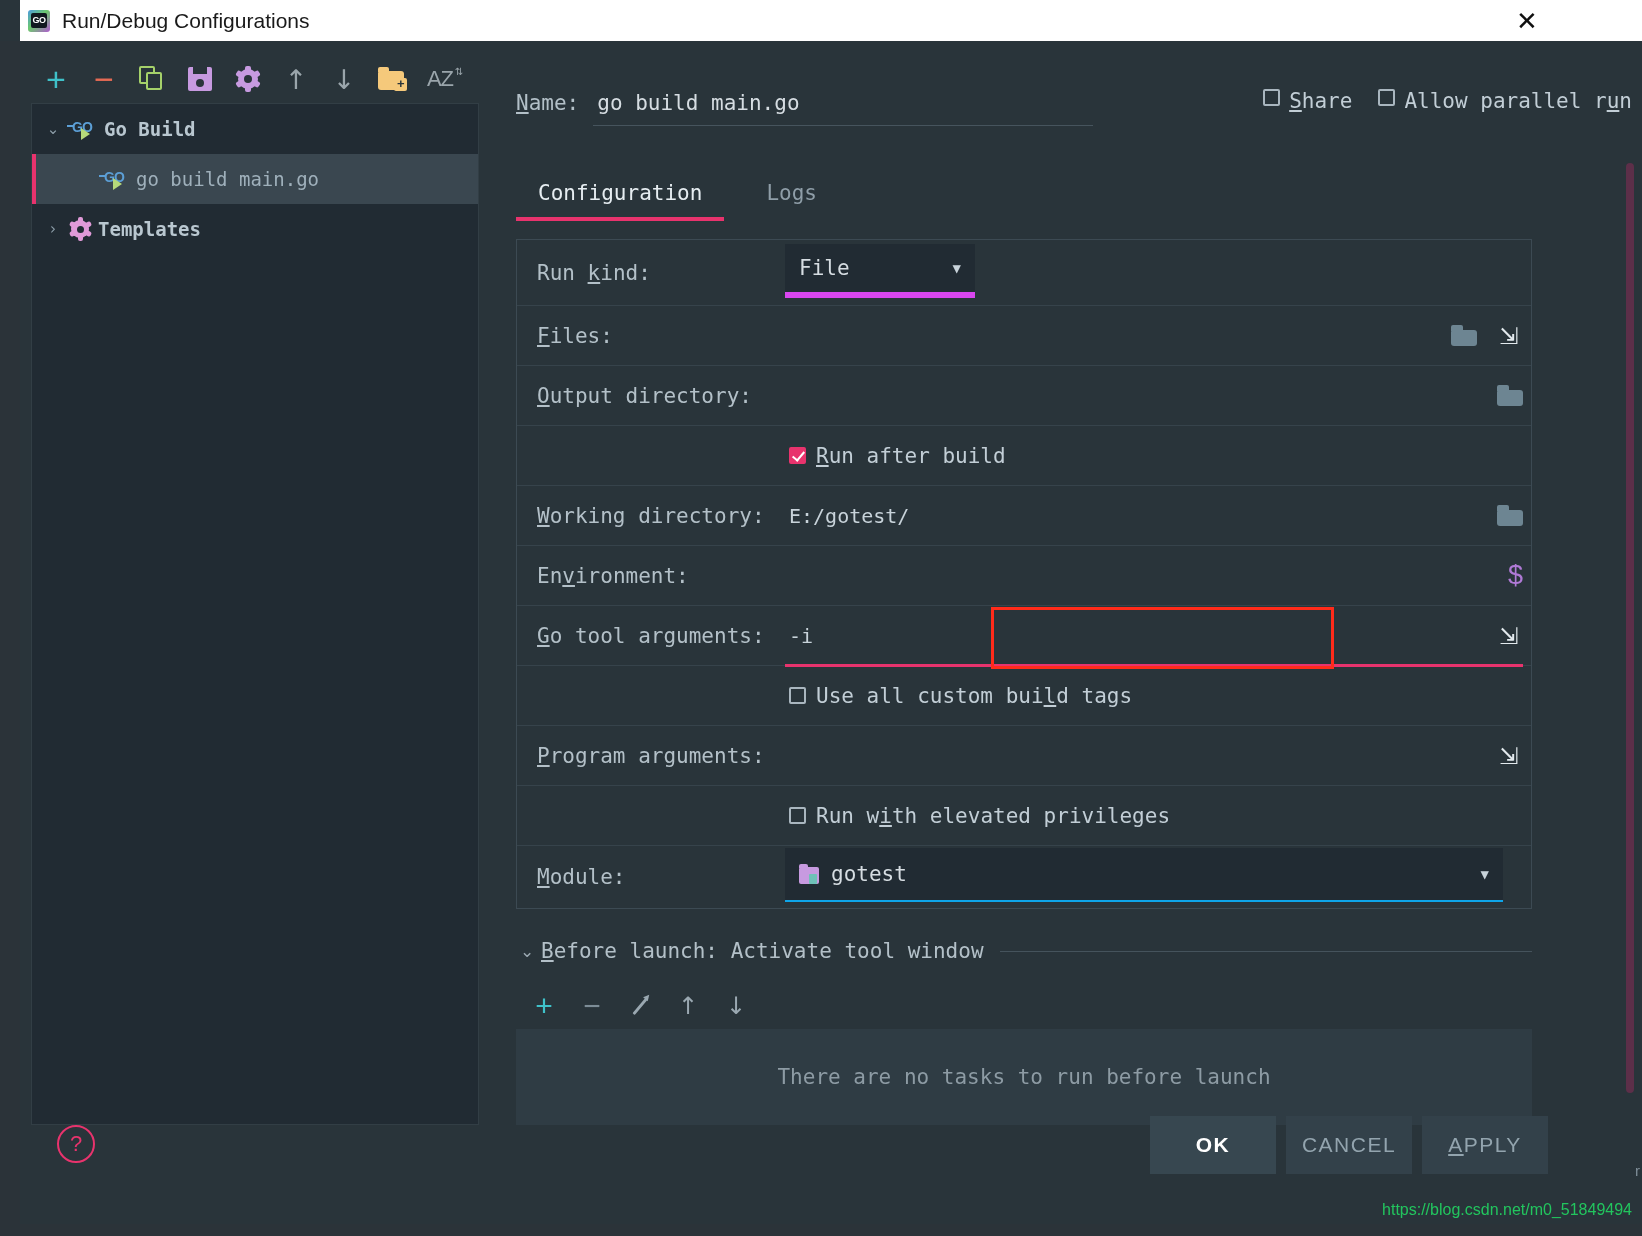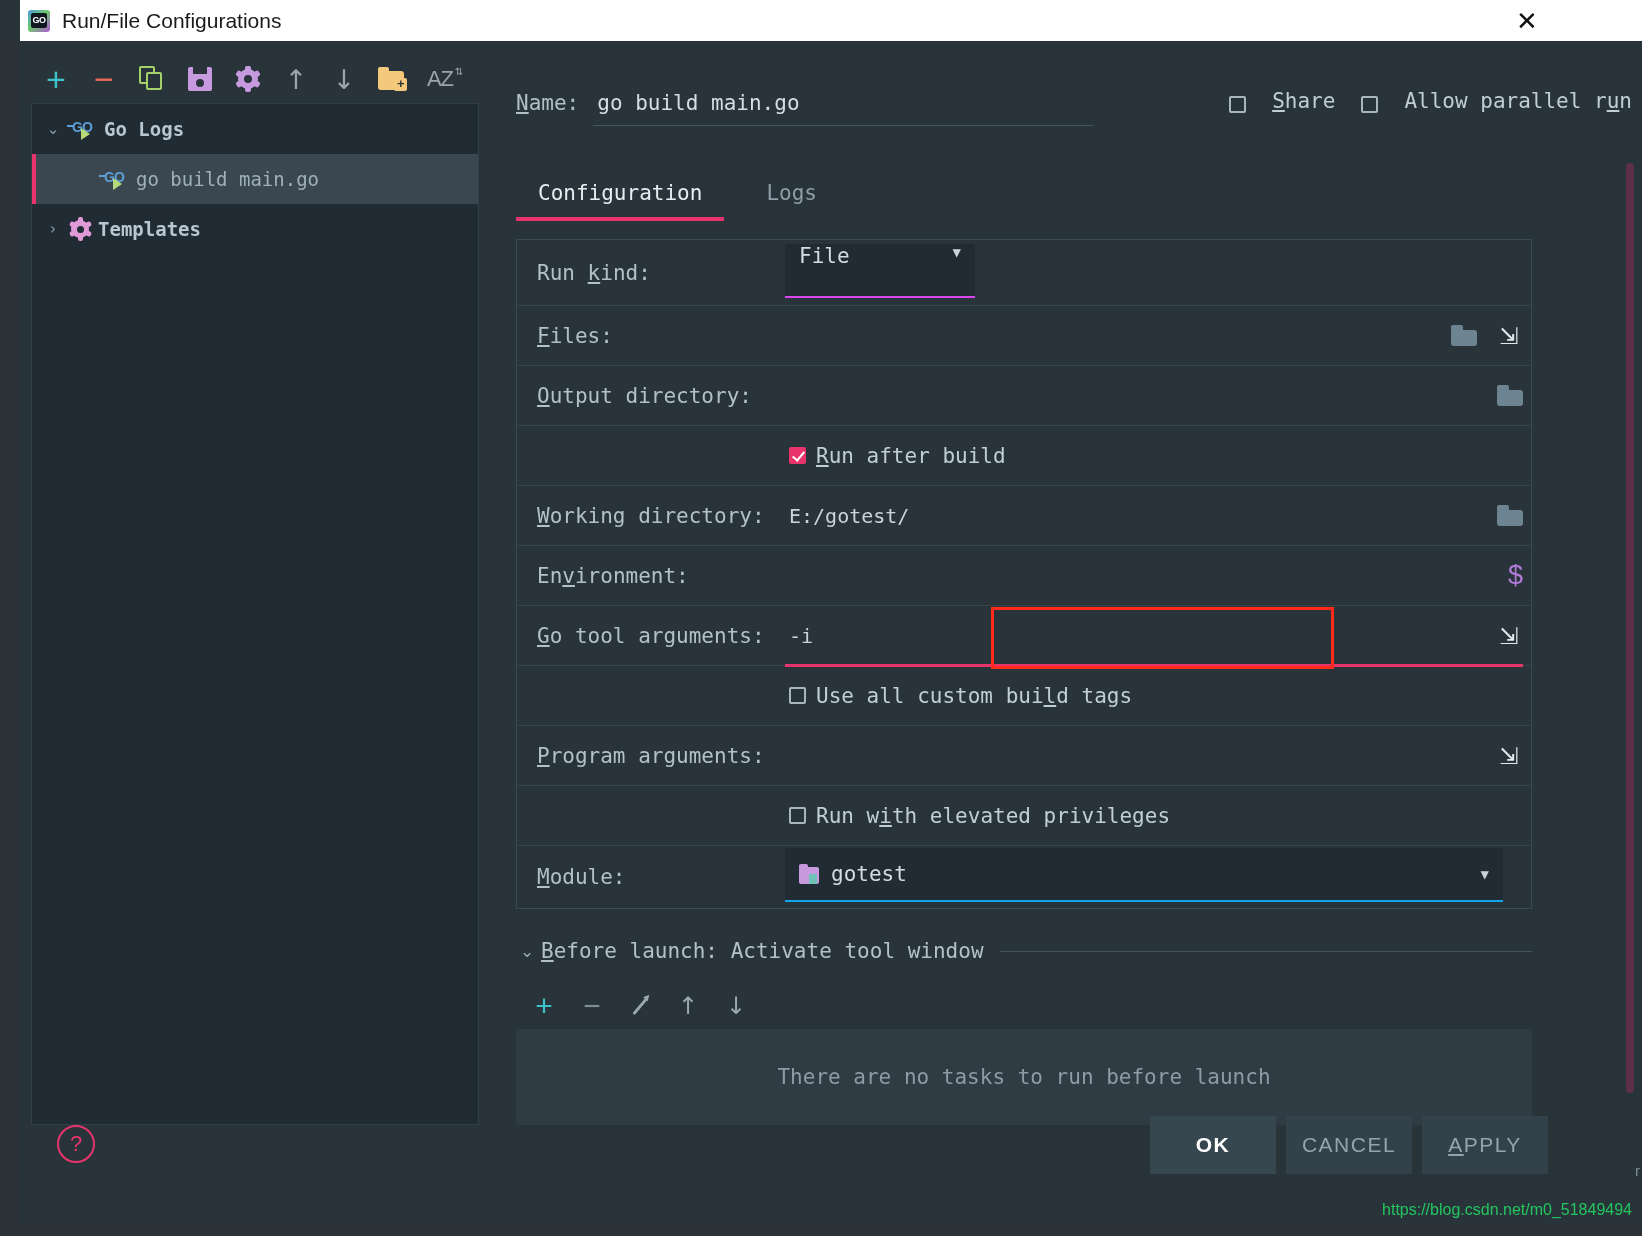--- a/index.html
+++ b/index.html
@@ -152,21 +152,21 @@
   .lbl { color:#b3c0c8; font-size: 21px; }
   .u { text-decoration: underline; }
   .name-input {
     margin-left: 14px; width: 500px; color:#d6dde2; font-size:21px;
     border-bottom: 1px solid #46545d; padding-bottom: 10px; padding-left: 4px;
     cursor: text;
   }
   .topchecks {
     position: absolute; right: 10px; top: 48px; display: flex; align-items: center; gap: 26px;
   }
-  .ckwrap { display:flex; align-items:flex-end; gap:26px; cursor:pointer; }
+  .ckwrap { display:flex; align-items:flex-start; gap:9px; cursor:pointer; }
   .ck {
     width: 17px; height: 17px; border: 2px solid #a9b6bf; border-radius:2px; background: transparent;
     flex: 0 0 auto;
   }
   .ck.checked { background: #e8336d; border-color:#e8336d; position:relative; }
   .ck.checked::after {
     content:""; position:absolute; left:4px; top:0px; width:5px; height:10px;
     border: solid #ffffff; border-width: 0 2px 2px 0; transform: rotate(40deg);
   }
   .cklbl { color:#c2ced6; font-size:21px; white-space:nowrap; }
@@ -193,22 +193,22 @@
   .frow.nb { border-bottom:none; }
   .frow .flbl {
     position:absolute; left:14px; color:#b3c0c8; font-size:21px; white-space:nowrap;margin-left:6px;
   }
   .fval {
     position:absolute; left:272px; right:70px; color:#b9c5cd; font-size:20px;
   }
   .fval.white { color:#c8d3da; }
   .combo {
     position:absolute; left:268px; top:4px; width:190px; height:54px;
-    background:#212b33; border-bottom:2px solid #d946ef;
-    display:flex; justify-content:space-between;
+    background:#212b33; border-bottom:6px solid #d946ef;
+    display:flex; align-items:center; justify-content:space-between;
     padding: 0 14px; cursor:pointer;
   }
   .combo .cv { color:#d6dde2; font-size:21px; }
   .combo .ca { color:#c8d3da; font-size:14px; }
   .module-combo {
     position:absolute; left:268px; top:2px; width:718px; height:54px;
     background:#212b33; border-bottom:2px solid #0ea5e9;
     display:flex; align-items:center; cursor:pointer; padding: 0 14px;
   }
   .mfolder { width:22px; height:19px; position:relative; margin-right:10px; flex:0 0 auto;}
@@ -305,21 +305,21 @@
 </head>
 <body>
 
 <div class="app">
 
   <div class="titlebar">
     <div class="title-icon">
       <div class="blob"></div>
       <div class="go">GO</div>
     </div>
-    <div class="title-text">Run/File Configurations</div>
+    <div class="title-text">Run/Debug Configurations</div>
     <div class="title-close">✕</div>
   </div>
 
   <div class="body-area">
     <div class="left-strip"></div>
 
     <div class="ltoolbar">
       <div class="tbtn">
         <span class="ico-plus">+</span>
       </div>
@@ -364,21 +364,21 @@
     </div>
 
     <div class="tree">
       <div class="tree-row">
         <span class="chev">⌄</span>
         <span class="go-badge">
           <span class="dash"></span>
             <span class="gtxt">GO</span>
             <span class="play"></span>
         </span>
-        <span class="tree-label bold">Go Logs</span>
+        <span class="tree-label bold">Go Build</span>
       </div>
       <div class="tree-row child selected">
         <span class="chev"></span>
         <span class="chev"></span>
         <span class="go-badge">
           <span class="dash"></span>
             <span class="gtxt">GO</span>
             <span class="play"></span>
         </span>
         <span class="tree-label">go build main.go</span>

